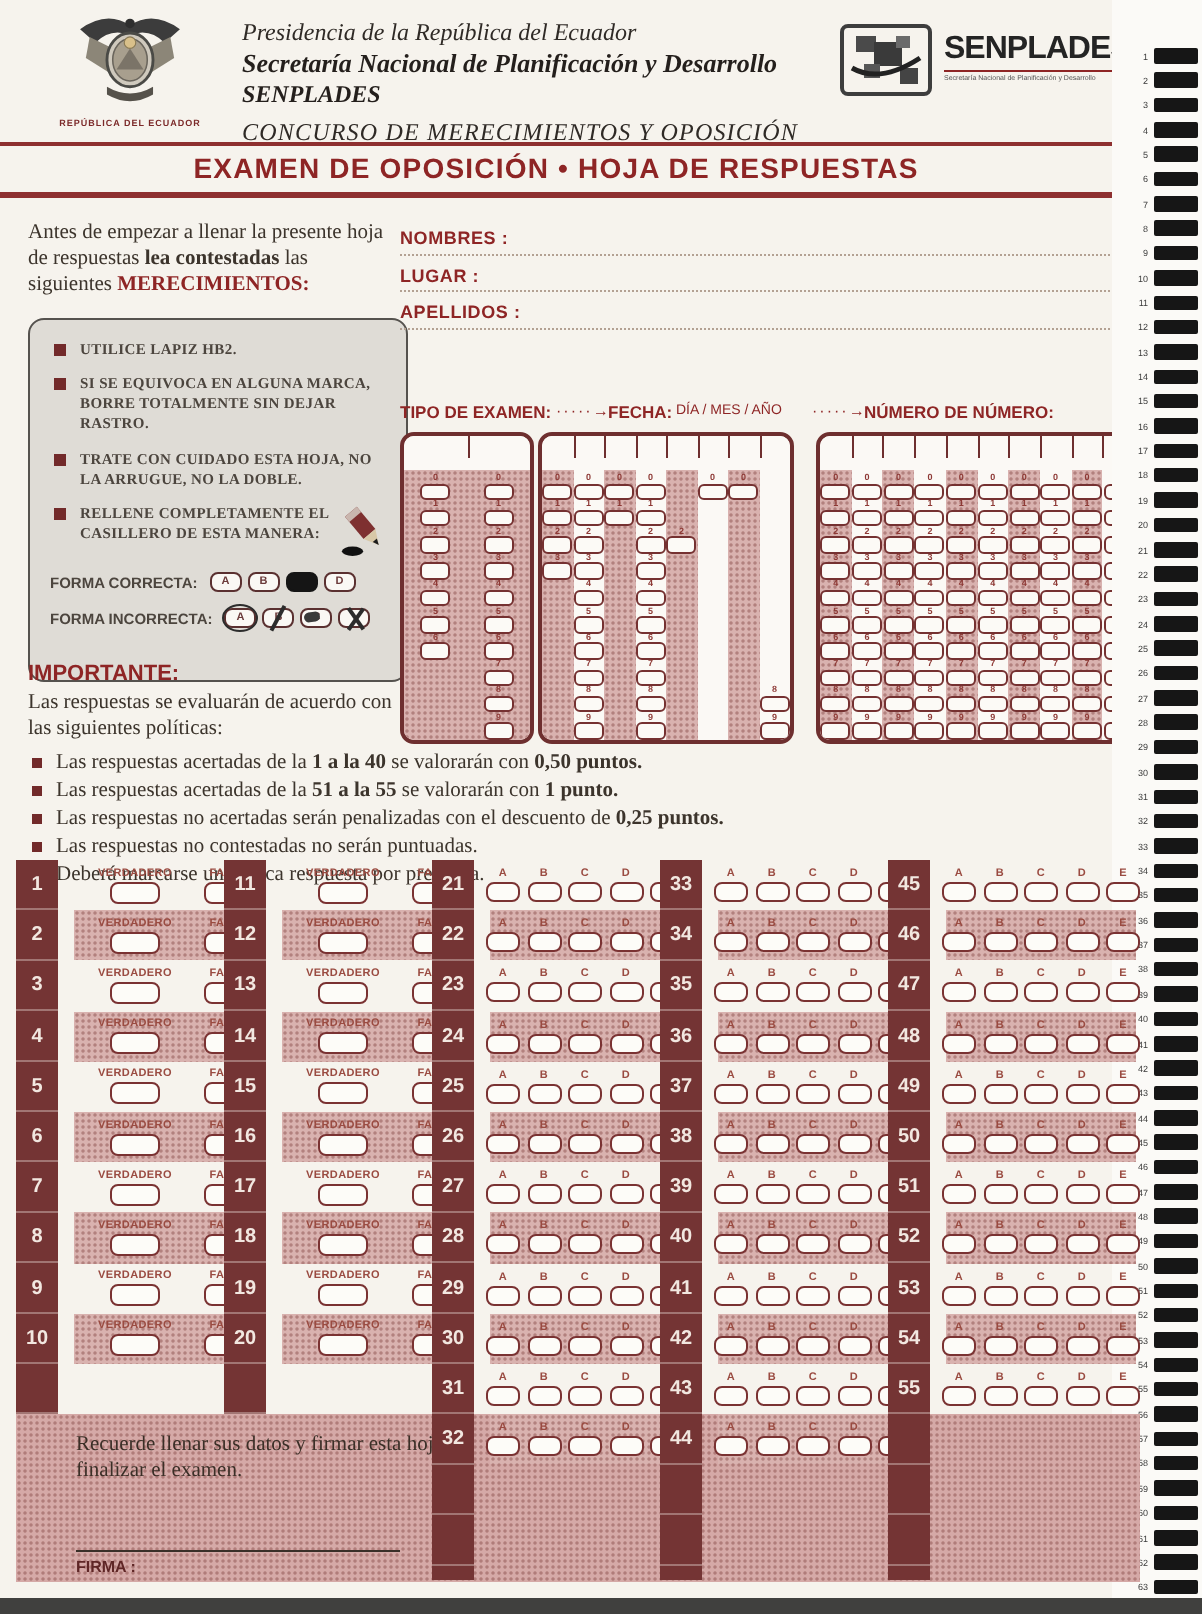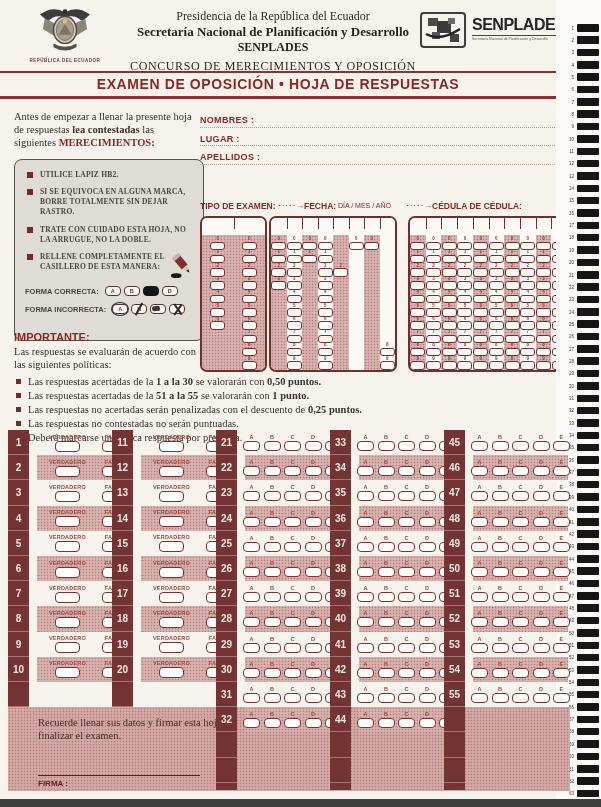--- a/index.html
+++ b/index.html
@@ -4,21 +4,21 @@
 <style>
   html,body{margin:0;padding:0;background:#e9e6e0;}
   #page{position:relative;width:601px;height:807px;background:#f6f3ed;overflow:hidden;
         font-family:"Liberation Serif",serif;color:#3c342c;}
   .b{font-weight:bold;}
   .mar{color:#8e2525;}
   
   .crest{position:absolute;left:22px;top:5px;width:86px;height:62px;text-align:center;}
   .crest-cap{font-family:"Liberation Sans",sans-serif;font-size:4.5px;color:#7c2a2a;
              letter-spacing:.5px;font-weight:bold;margin-top:1px;}
-  .hc{position:absolute;left:108px;top:9px;width:330px;text-align:center;}
+  .hc{position:absolute;left:121px;top:9px;width:330px;font-style:italic;}
   .h1{font-size:12px;color:#2f2a26;}
   .h2{font-size:13px;font-weight:bold;color:#241f1c;}
   .h3{font-size:12px;font-weight:bold;color:#241f1c;}
   .h4{font-size:12px;color:#2f2a26;letter-spacing:.6px;margin-top:4px;}
   .logo{position:absolute;left:420px;top:10px;width:142px;height:50px;}
   .lbox{position:absolute;left:0;top:2px;}
   .ltxt{position:absolute;left:52px;top:6px;width:90px;}
   .lname{font-family:"Liberation Sans",sans-serif;font-weight:bold;font-size:16px;
          color:#242424;letter-spacing:-.5px;}
   .ltag{font-family:"Liberation Sans",sans-serif;font-size:3.5px;color:#555;
@@ -223,21 +223,21 @@
   </div>
 
   <div class="importante">
     <div class="imp-t">IMPORTANTE:</div>
     <div class="imp-x">Las respuestas se evaluarán de acuerdo con las siguientes políticas:</div>
   </div>
 
   <div class="policies" id="policies">
       <div class="pol">
         <span class="sq"></span>
-        <span><span>Las respuestas acertadas de la </span><span class="b">1 a la 30</span><span> se valorarán con </span><span class="b">0,50 puntos.</span></span>
+        <span><span>Las respuestas acertadas de la </span><span class="b">1 a la 40</span><span> se valorarán con </span><span class="b">0,50 puntos.</span></span>
       </div>
       <div class="pol">
         <span class="sq"></span>
         <span><span>Las respuestas acertadas de la </span><span class="b">51 a la 55</span><span> se valorarán con </span><span class="b">1 punto.</span></span>
       </div>
       <div class="pol">
         <span class="sq"></span>
         <span><span>Las respuestas no acertadas serán penalizadas con el descuento de </span><span class="b">0,25 puntos.</span></span>
       </div>
       <div class="pol">
@@ -255,21 +255,21 @@
       <div class="frow"><span class="flabel">LUGAR :</span></div>
       <div class="frow"><span class="flabel">APELLIDOS :</span></div>
     </div>
 
   <div class="thead">
     <span style="left:0" class="mar">TIPO DE EXAMEN:</span>
     <span style="left:78px" class="arr mar">·····→</span>
     <span style="left:104px" class="mar">FECHA:</span>
     <span style="left:138px;top:1px" class="sub mar">DÍA / MES / AÑO</span>
     <span style="left:206px" class="arr mar">·····→</span>
-    <span style="left:232px" class="mar">CÉDULA DE CÉDULA:</span>
+    <span style="left:232px" class="mar">NÚMERO DE NÚMERO:</span>
   </div>
 
   <div class="otable t1">
       <div class="ohead">
         <div class="tick" style="left: 50%;"></div>
       </div>
       <div class="obody pk">
         <div class="ocol">
           <div class="dcell" style="top: 2px;">
             <div class="dlab">0</div>

